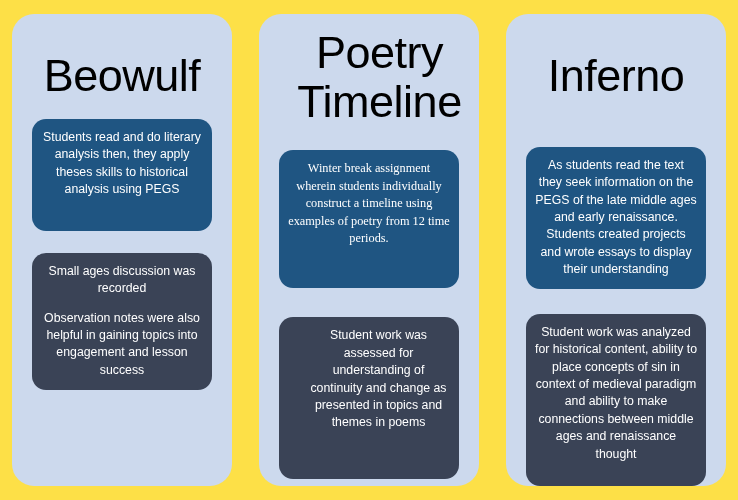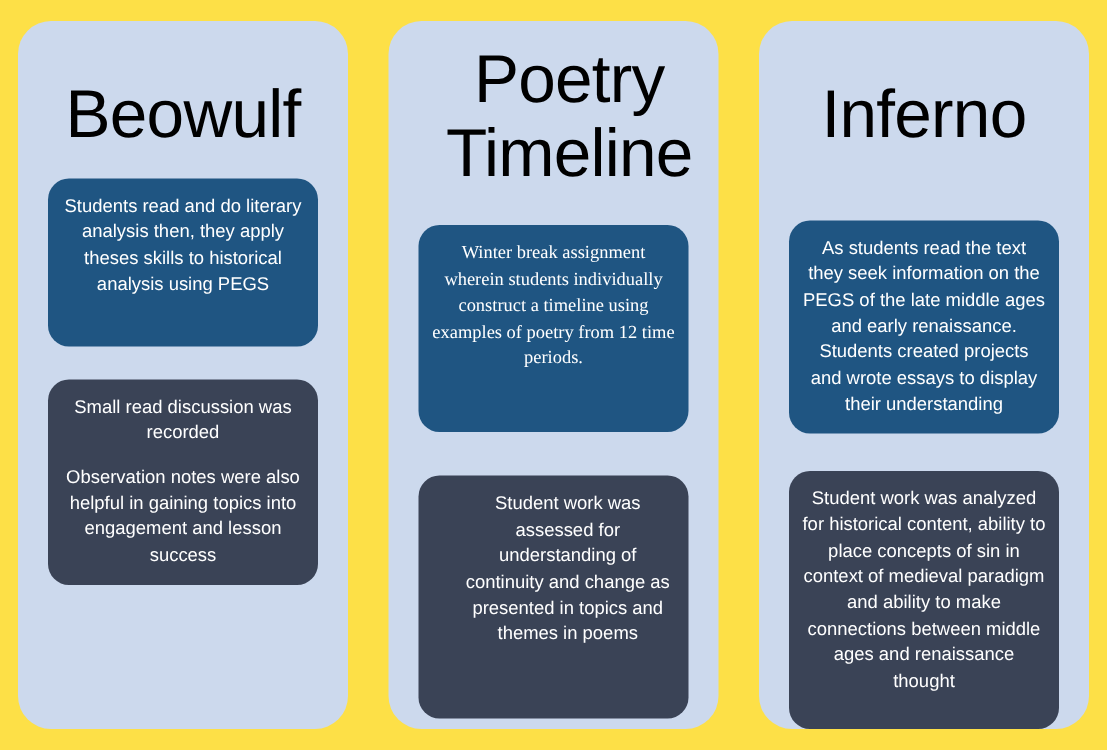--- a/index.html
+++ b/index.html
@@ -132,21 +132,21 @@
 
 <div id="slide">
   <div class="columns">
 
     <div class="column" id="col-beowulf">
       <div class="col-title">Beowulf</div>
       <div class="card primary">
         <p class="para">Students read and do literary analysis then, they apply theses skills to historical analysis using PEGS</p>
       </div>
       <div class="card secondary">
-        <p class="para">Small read discussion was recorded</p>
+        <p class="para">Small ages discussion was recorded</p>
         <p class="para">Observation notes were also helpful in gaining topics into engagement and lesson success</p>
       </div>
     </div>
 
     <div class="column" id="col-poetry">
       <div class="col-title two-line">Poetry Timeline</div>
       <div class="card primary">
         <p class="para">Winter break assignment wherein students individually construct a timeline using examples of poetry from 12 time periods.</p>
       </div>
       <div class="card secondary">

